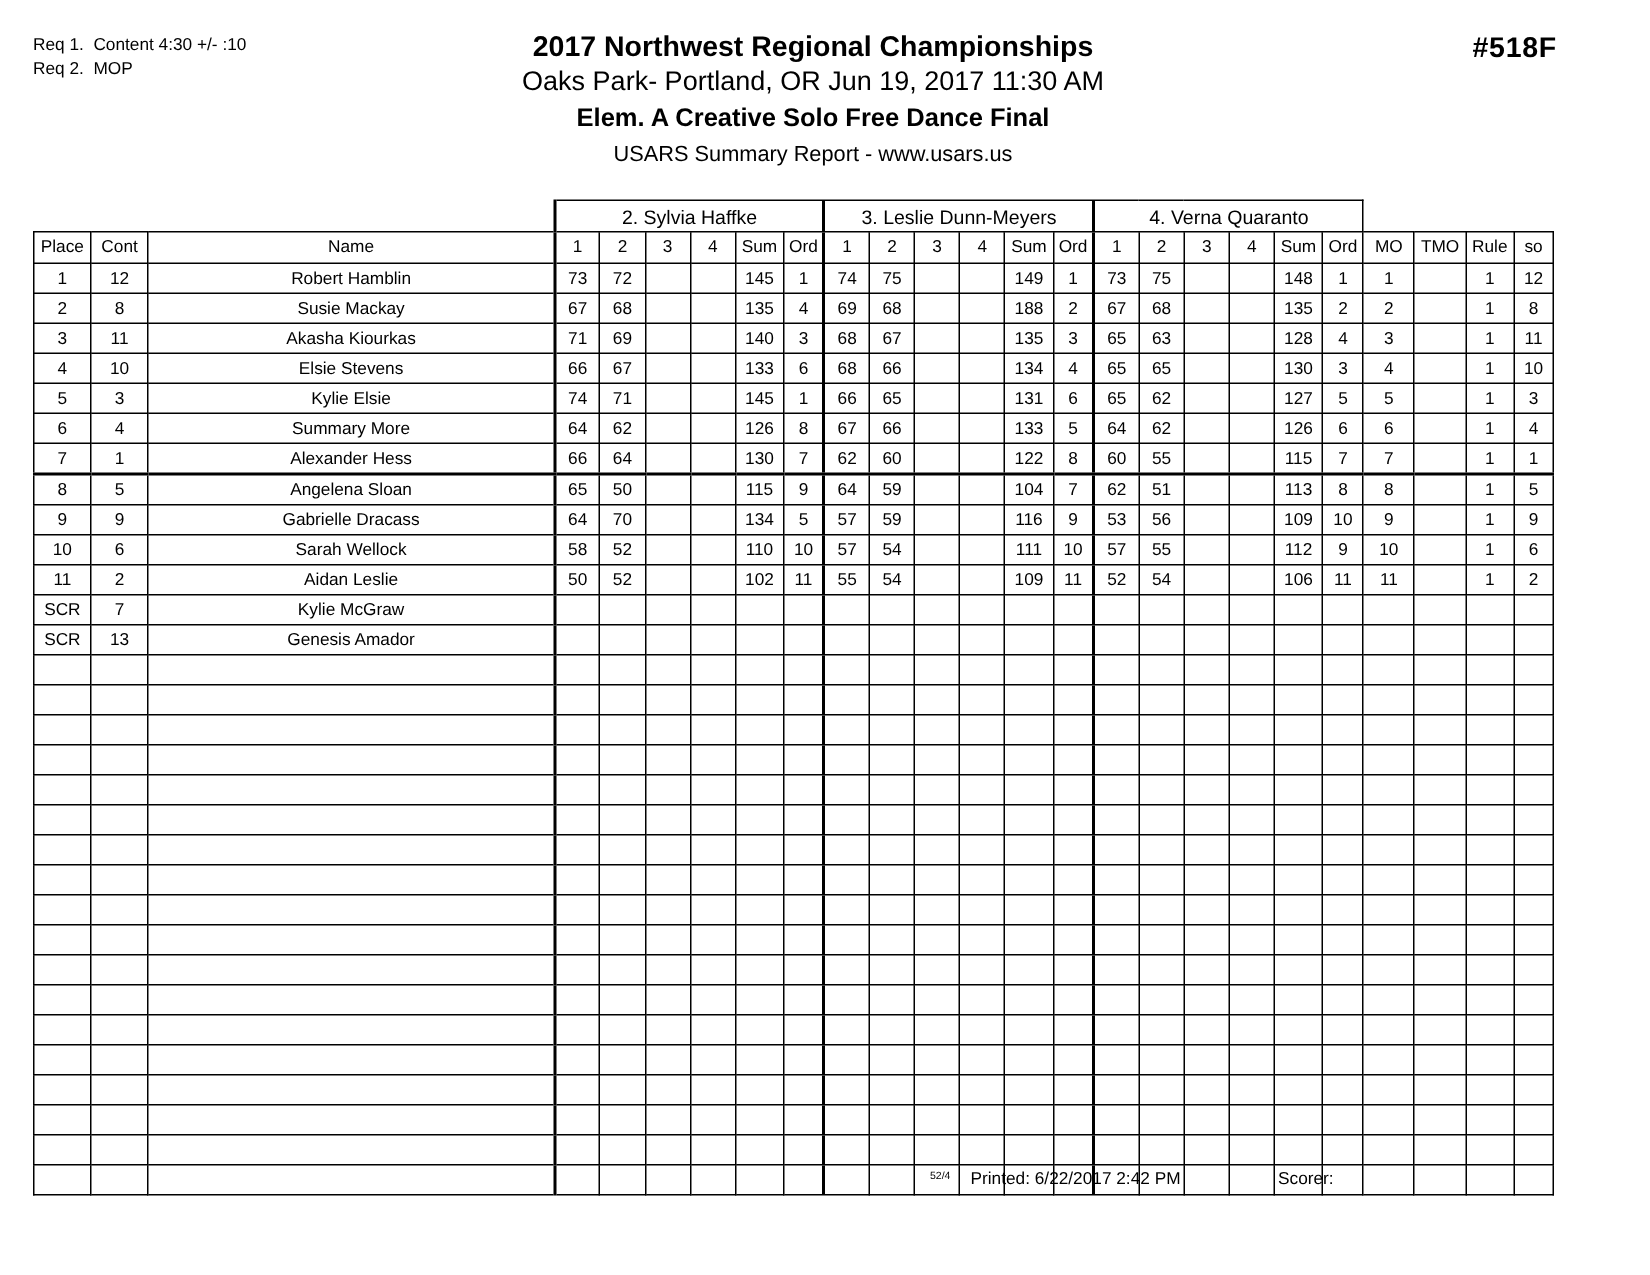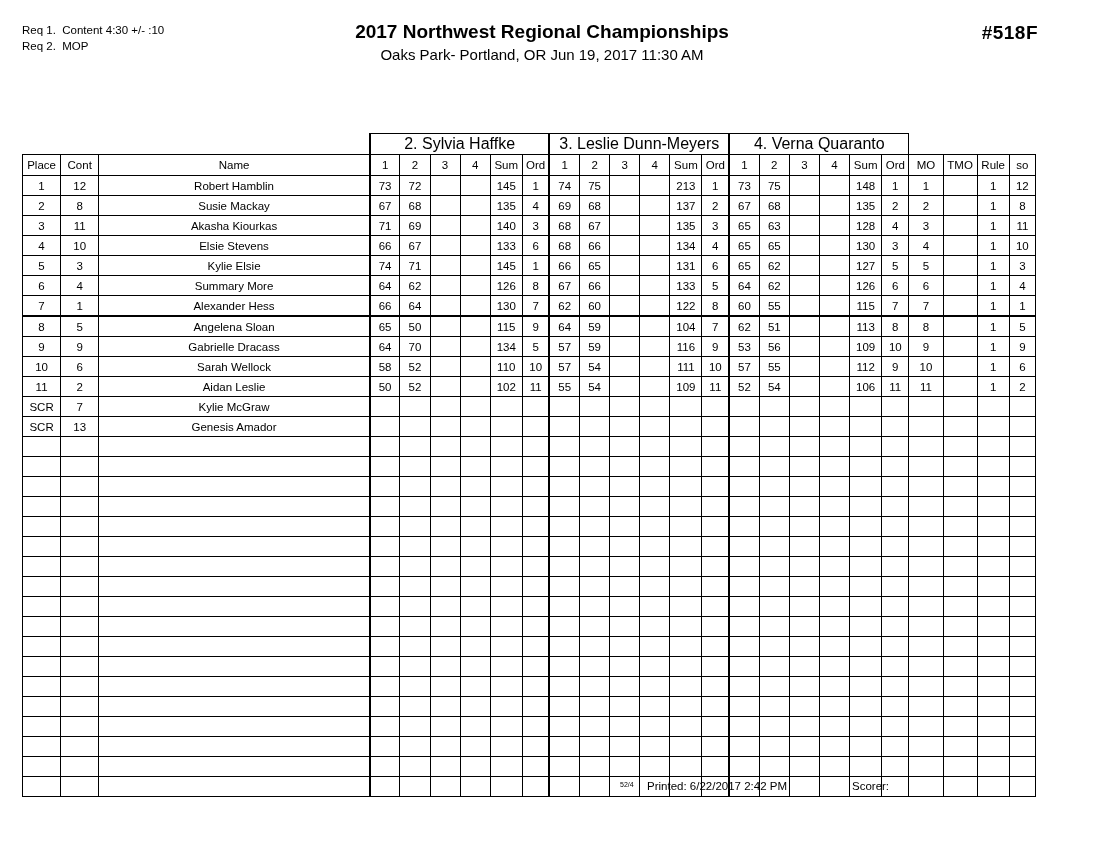--- a/index.html
+++ b/index.html
@@ -42,21 +42,21 @@
     right: 16px;
     top: 20px;
     text-align: center;
   }
   .title-main {
     font-size: 19px;
     font-weight: bold;
     line-height: 24px;
   }
   .title-sub {
-    font-size: 15px;
+    font-size: 18px;
     line-height: 21px;
   }
   .title-event {
     font-size: 17px;
     font-weight: bold;
     line-height: 24px;
     margin-top: 2px;
   }
   .title-report {
     font-size: 14.5px;
@@ -83,21 +83,21 @@
     height: 19px;
     padding: 0;
     text-align: center;
     vertical-align: middle;
     overflow: hidden;
     white-space: nowrap;
   }
   .no-border { border: none !important; }
 
   
-  tr.judge-row td { height: 20px; font-size: 16px; }
+  tr.judge-row td { height: 20px; font-size: 13px; }
   td.judge-name {
     text-align: left;
     padding-left: 6px;
     font-size: 11.5px;
   }
 
   
   tr.col-head td { height: 20px; font-size: 11.5px; }
   td.head-name { text-align: left; padding-left: 6px; }
 
@@ -158,20 +158,22 @@
 <div class="req-block">
   <div class="req-line">Req 1.  Content 4:30 +/- :10</div>
   <div class="req-line">Req 2.  MOP</div>
 </div>
 
 <div class="doc-number">#518F</div>
 
 <div class="title-block">
   <div class="title-main">2017 Northwest Regional Championships</div>
   <div class="title-sub">Oaks Park- Portland, OR  Jun 19, 2017  11:30 AM</div>
+  <div class="title-event">Elem. A Creative Solo Free Dance Final</div>
+  <div class="title-report">USARS Summary Report - www.usars.us</div>
 </div>
 
 <div class="sheet">
   <table class="grid">
     <colgroup>
       <col style="width:38px">
       <col style="width:38px">
       <col style="width:270px">
       <col style="width:30px">
         <col style="width:30px">
@@ -252,21 +254,21 @@
           <td class="cell-num group-left">73</td>
           <td class="cell-num">72</td>
           <td class="cell-num"></td>
           <td class="cell-num"></td>
           <td class="cell-sum">145</td>
           <td class="cell-ord">1</td>
           <td class="cell-num group-left">74</td>
           <td class="cell-num">75</td>
           <td class="cell-num"></td>
           <td class="cell-num"></td>
-          <td class="cell-sum">213</td>
+          <td class="cell-sum">149</td>
           <td class="cell-ord">1</td>
           <td class="cell-num group-left">73</td>
           <td class="cell-num">75</td>
           <td class="cell-num"></td>
           <td class="cell-num"></td>
           <td class="cell-sum">148</td>
           <td class="cell-ord">1</td>
           <td class="cell-mo">1</td>
           <td class="cell-tmo"></td>
           <td class="cell-rule">1</td>
@@ -279,21 +281,21 @@
           <td class="cell-num group-left">67</td>
           <td class="cell-num">68</td>
           <td class="cell-num"></td>
           <td class="cell-num"></td>
           <td class="cell-sum">135</td>
           <td class="cell-ord">4</td>
           <td class="cell-num group-left">69</td>
           <td class="cell-num">68</td>
           <td class="cell-num"></td>
           <td class="cell-num"></td>
-          <td class="cell-sum">137</td>
+          <td class="cell-sum">188</td>
           <td class="cell-ord">2</td>
           <td class="cell-num group-left">67</td>
           <td class="cell-num">68</td>
           <td class="cell-num"></td>
           <td class="cell-num"></td>
           <td class="cell-sum">135</td>
           <td class="cell-ord">2</td>
           <td class="cell-mo">2</td>
           <td class="cell-tmo"></td>
           <td class="cell-rule">1</td>

